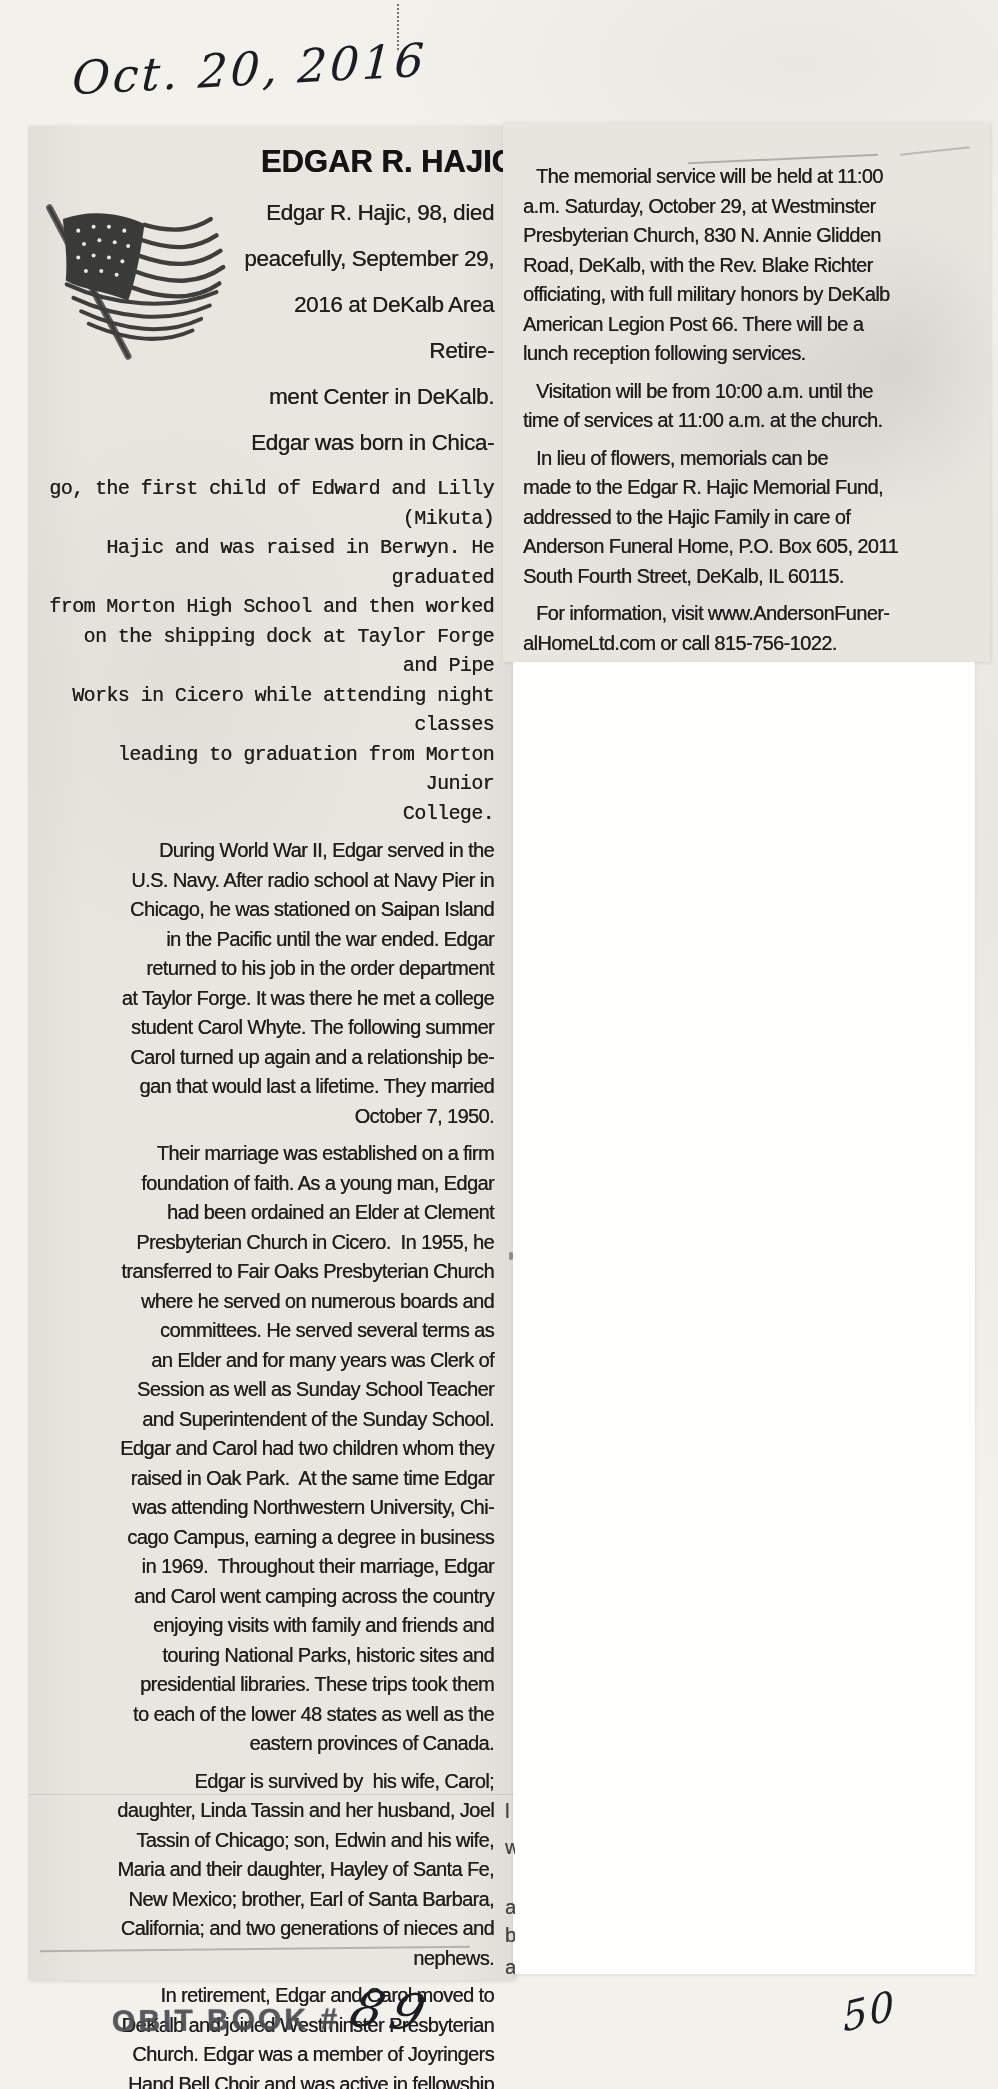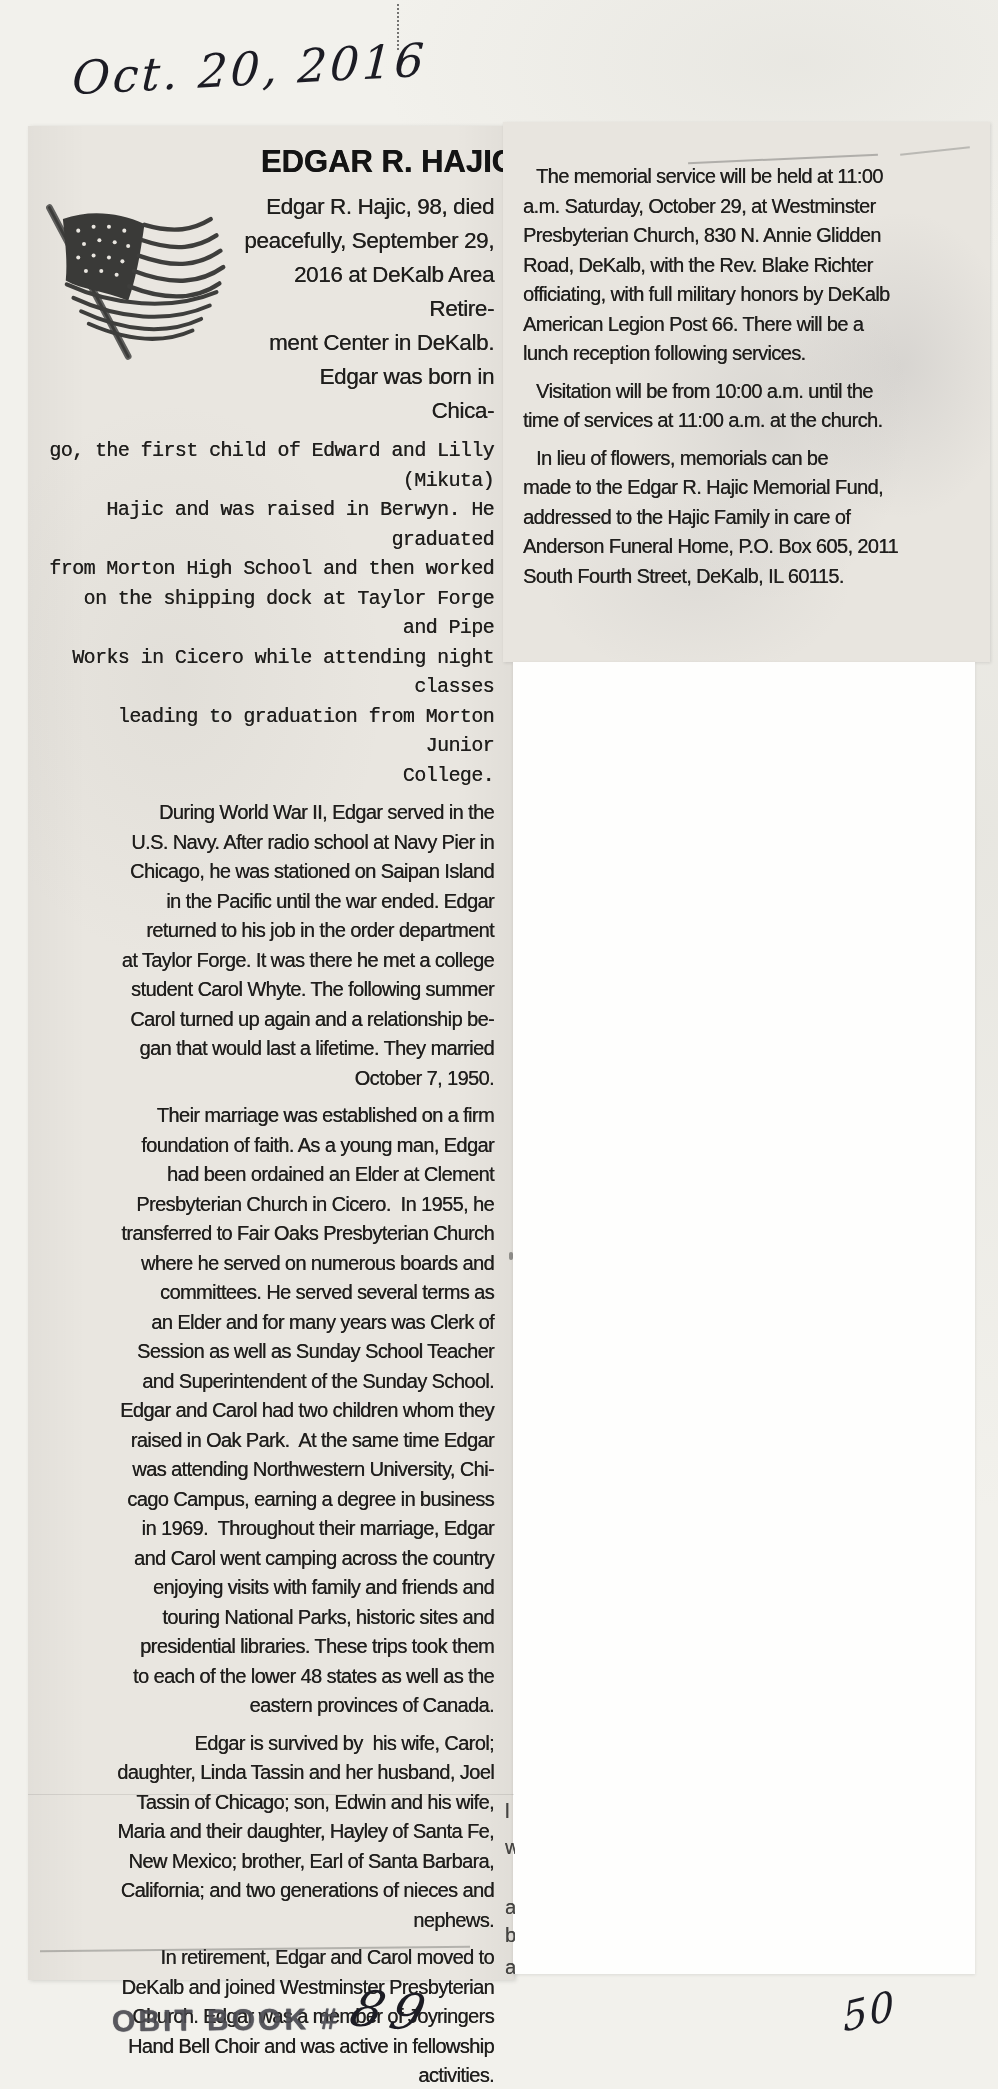--- a/index.html
+++ b/index.html
@@ -76,21 +76,21 @@
   }
   .clip-body{padding:0 12px 0 8px;}
   .para{
     margin:8px;white-space:pre-line;
     font-size:20px;line-height:29.5px;letter-spacing:-0.6px;
     text-indent:13px;
     text-shadow:0.3px 0 0 rgba(25,24,22,.85);
   }
   .para.no-indent{text-indent:0;font-family:Liberation Mono, monospace;}
   #obituary-opening{
-    font-size:22.5px;line-height:34px;letter-spacing:-0.4px;
+    font-size:22.5px;line-height:46px;letter-spacing:-0.4px;
   }
   #us-flag{
     float:left;width:192px;height:168px;margin:8px 10px 2px 0;
   }
   .rc-body{padding:32px 12px 0 12px;}
   
   .edge-fragment{
     position:absolute;width:10px;overflow:hidden;
     font-size:20px;line-height:22px;color:#2a2a28;opacity:.85;
     text-shadow:0.3px 0 0 rgba(25,24,22,.8);
@@ -240,20 +240,22 @@
 officiating, with full military honors by DeKalb
 American Legion Post 66. There will be a
 lunch reception following services.</p>
       <p class="para">Visitation will be from 10:00 a.m. until the
 time of services at 11:00 a.m. at the church.</p>
       <p class="para">In lieu of flowers, memorials can be
 made to the Edgar R. Hajic Memorial Fund,
 addressed to the Hajic Family in care of
 Anderson Funeral Home, P.O. Box 605, 2011
 South Fourth Street, DeKalb, IL 60115.</p>
+      <p class="para">For information, visit www.AndersonFuner-
+alHomeLtd.com or call 815-756-1022.</p>
     </div>
   </div>
   <div id="torn-edge-mark"></div>
   <div id="torn-edge-mark2"></div>
 
   <div id="right-white-sheet"></div>
 
   <div class="edge-fragment" style="left:505px;top:1800px;">l</div>
   <div class="edge-fragment" style="left:505px;top:1836px;">w</div>
   <div class="edge-fragment" style="left:505px;top:1896px;">a</div>

